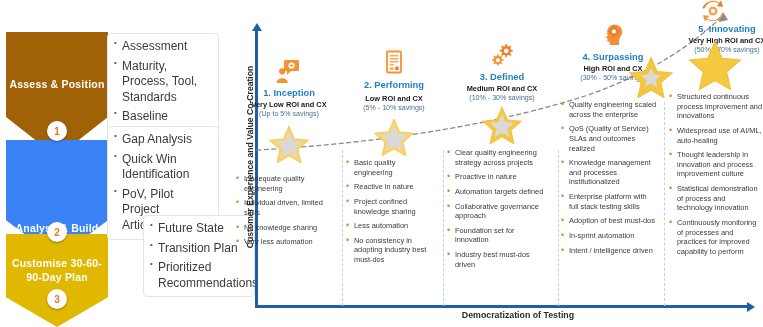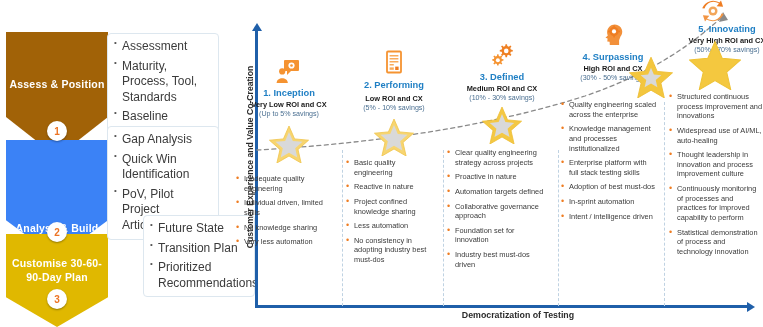--- a/index.html
+++ b/index.html
@@ -261,20 +261,21 @@
       <div class="title" style="top:52px;">4. Surpassing</div>
       <div class="roi" style="top:64px;">High ROI and CX</div>
       <div class="sav" style="top:74px;">(30% - 50% savings)</div>
       <svg class="star" style="top:56px; left:auto; right:-8px; transform:none; width:44px; height:42px;" viewBox="0 0 40 38">
         <polygon points="20,1 25.6,13.9 39.6,15.2 29,24.5 32.1,38 20,31 7.9,38 11,24.5 0.4,15.2 14.4,13.9" fill="#f3c63e" stroke="#eebe36" stroke-width="0.8"></polygon>
         <polygon points="20,10.5 22.6,16.8 29.4,17.4 24.3,21.8 25.8,28.3 20,24.9 14.2,28.3 15.7,21.8 10.6,17.4 17.4,16.8" fill="#d9d9d9"></polygon>
       </svg>
       <div class="items" style="top:100px; padding-right:8px;">
         <ul>
           <li>Quality engineering scaled across the enterprise</li>
+          <li>QoS (Quality of Service) SLAs and outcomes realized</li>
           <li>Knowledge management and processes institutionalized</li>
           <li>Enterprise platform with full stack testing skills</li>
           <li>Adoption of best must-dos</li>
           <li>In-sprint automation</li>
           <li>Intent / intelligence driven</li>
         </ul>
       </div>
     </div>
 
     <div class="stage" style="left:441px; top:0; width:98px;">
@@ -292,20 +293,20 @@
       <div class="roi" style="top:36px; left:10px; width:96px;">Very High ROI and CX</div>
       <div class="sav" style="top:46px; left:10px; width:96px;">(50% - 70% savings)</div>
       <svg class="star" style="top:40px; left:20px; transform:none; width:52px; height:50px;" viewBox="0 0 40 38">
         <polygon points="20,1 25.6,13.9 39.6,15.2 29,24.5 32.1,38 20,31 7.9,38 11,24.5 0.4,15.2 14.4,13.9" fill="#f4c83f" stroke="#eec235" stroke-width="0.8"></polygon>
       </svg>
       <div class="items" style="top:92px; padding-right:4px;">
         <ul>
           <li>Structured continuous process improvement and innovations</li>
           <li>Widespread use of AI/ML, auto-healing</li>
           <li>Thought leadership in innovation and process improvement culture</li>
+          <li>Statistical demonstration of process and technology innovation</li>
           <li>Continuously monitoring of processes and practices for improved capability to perform</li>
-          <li>Statistical demonstration of process and technology innovation</li>
         </ul>
       </div>
     </div>
 
   </div>
 </div>
 
 </body></html>

